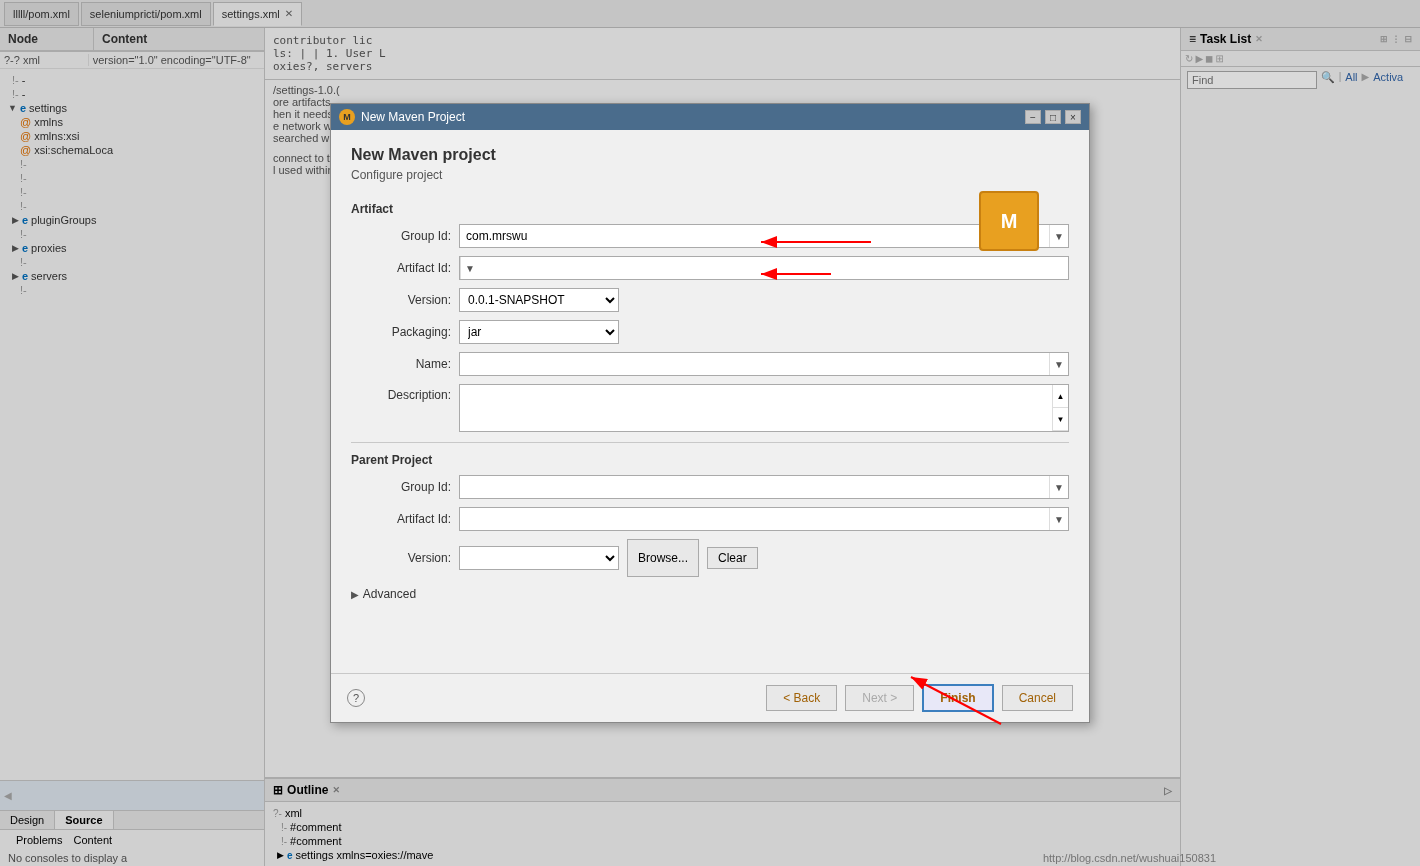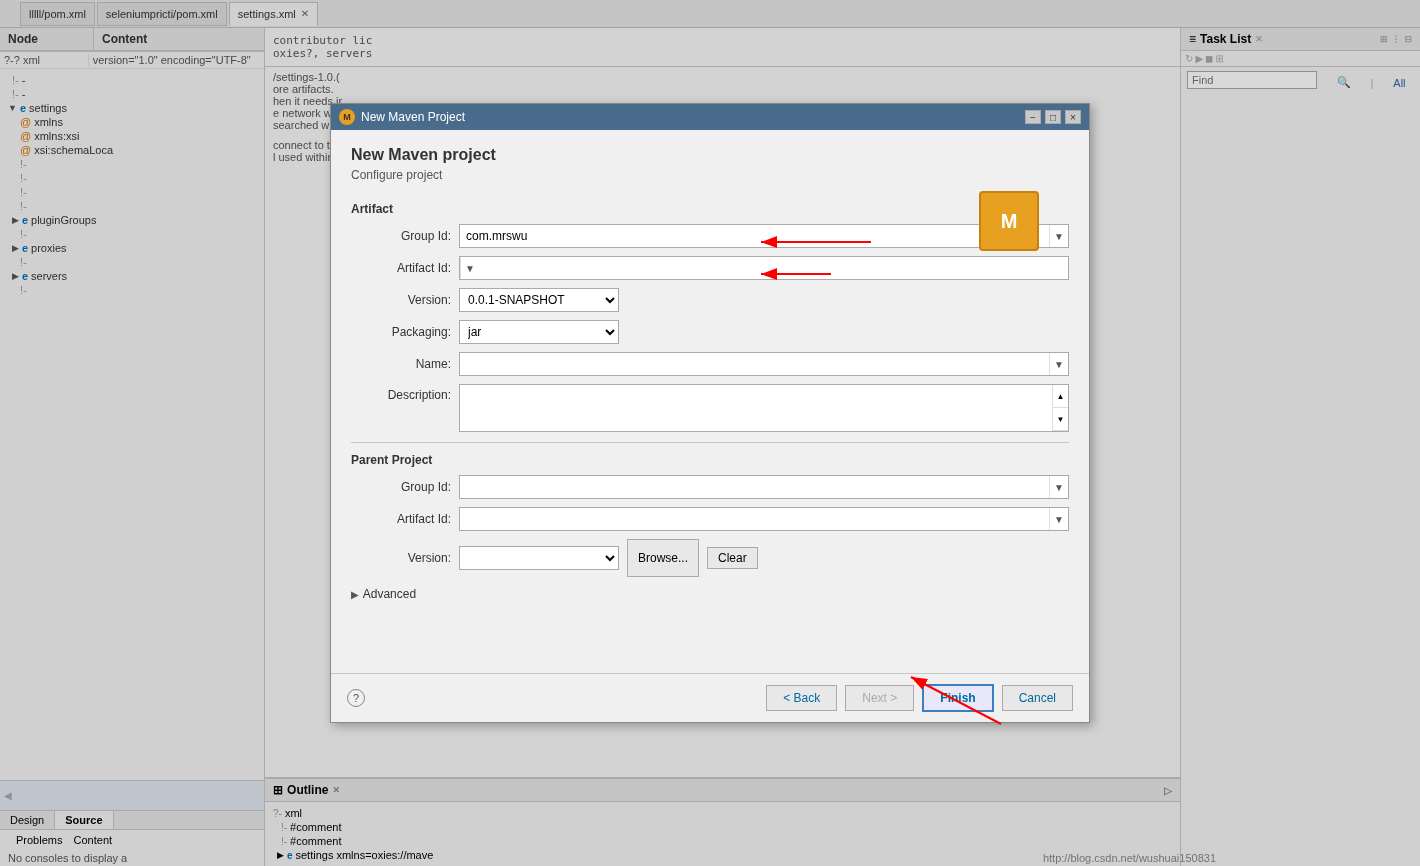--- a/index.html
+++ b/index.html
@@ -21,21 +21,21 @@
       position: relative;
     }
 
     
     .tab-bar {
       background: #e8e8e8;
       border-bottom: 1px solid #c0c0c0;
       display: flex;
       align-items: center;
       height: 28px;
-      padding-left: 20px;
+      padding-left: 4px;
     }
     .tab {
       display: flex;
       align-items: center;
       padding: 3px 8px;
       border: 1px solid #c0c0c0;
       background: #e0e0e0;
       margin-right: 2px;
       font-size: 11px;
       color: #333;
@@ -138,23 +138,23 @@
     }
     .task-toolbar {
       display: flex;
       gap: 2px;
       padding: 2px 4px;
       border-bottom: 1px solid #c8c8c8;
       align-items: center;
     }
     .find-box {
       display: flex;
-      align-items: flex-end;
+      align-items: flex-start;
       padding: 4px 6px;
-      gap: 20px;
+      gap: 4px;
     }
     .find-input {
       border: 1px solid #aaa;
       padding: 2px 4px;
       font-size: 11px;
       width: 130px;
     }
     .outline-header {
       background: #e8e8e8;
       border-bottom: 1px solid #c8c8c8;
@@ -419,21 +419,21 @@
       display: flex;
       gap: 8px;
       align-items: center;
     }
     .btn {
       padding: 5px 16px;
       font-size: 12px;
       cursor: pointer;
       border: 1px solid #aaa;
       background: #e8e8e8;
-      color: #0369a1;
+      color: #a16207;
     }
     .btn-primary {
       background: #e8e8f8;
       border: 2px solid #3c7fbe;
       font-weight: bold;
     }
     .btn:disabled, .btn-disabled {
       color: #aaa;
       cursor: default;
     }
@@ -562,20 +562,21 @@
         <span style="margin-right:8px;margin-left:8px;">Problems</span>
         <span>Content</span>
       </div>
       <div style="padding:2px 8px; font-size:11px; color:#555;">No consoles to display a</div>
     </div>
 
     <div class="center-content">
       <div style="height:100%; display:flex; flex-direction:column;">
         <div class="content-body">
           <div>contributor lic</div>
+          <div>ls: | | 1. User L</div>
           <div>oxies?, servers</div>
         </div>
         <div style="border-top:1px solid #c8c8c8; flex:1; overflow:hidden; position:relative; display:flex;">
 
           <div style="flex:1; padding:4px 8px; font-size:11px; color:#555;">
             <div>/settings-1.0.(</div>
             <div>ore artifacts.</div>
             <div>hen it needs ir</div>
             <div>e network whe</div>
             <div>searched wher</div>

